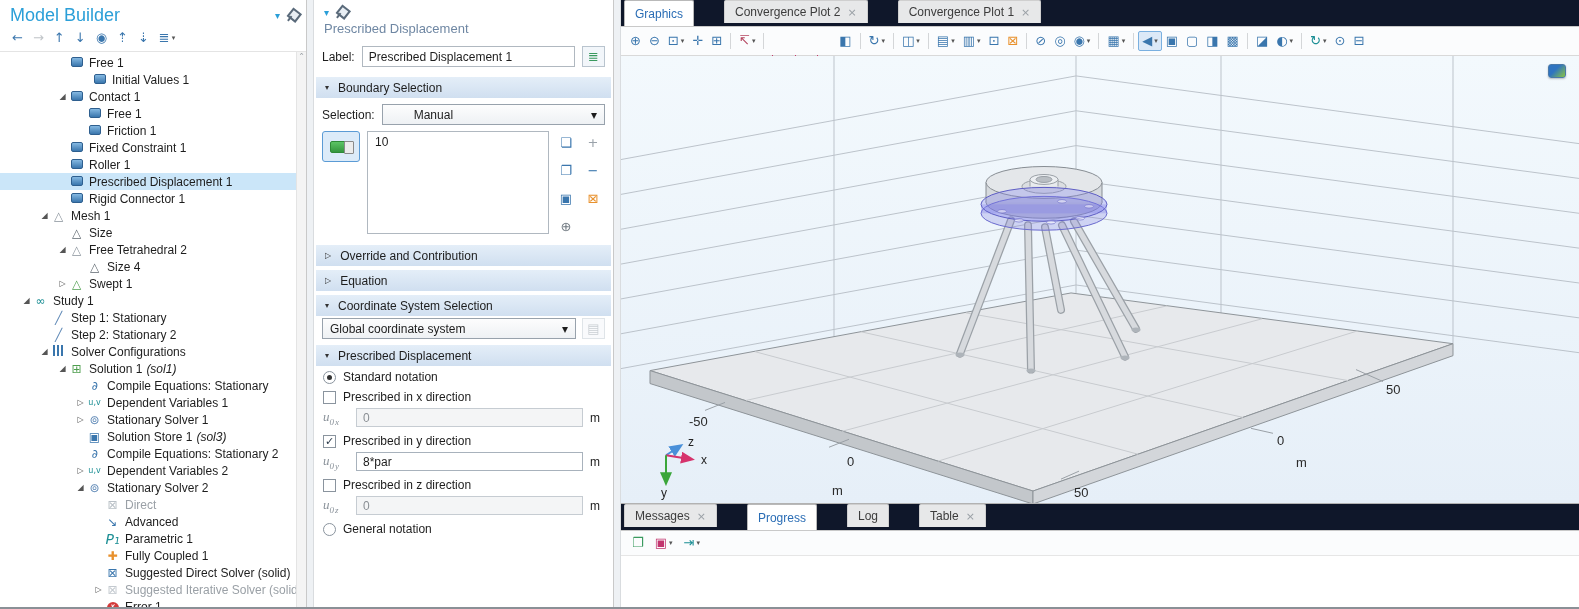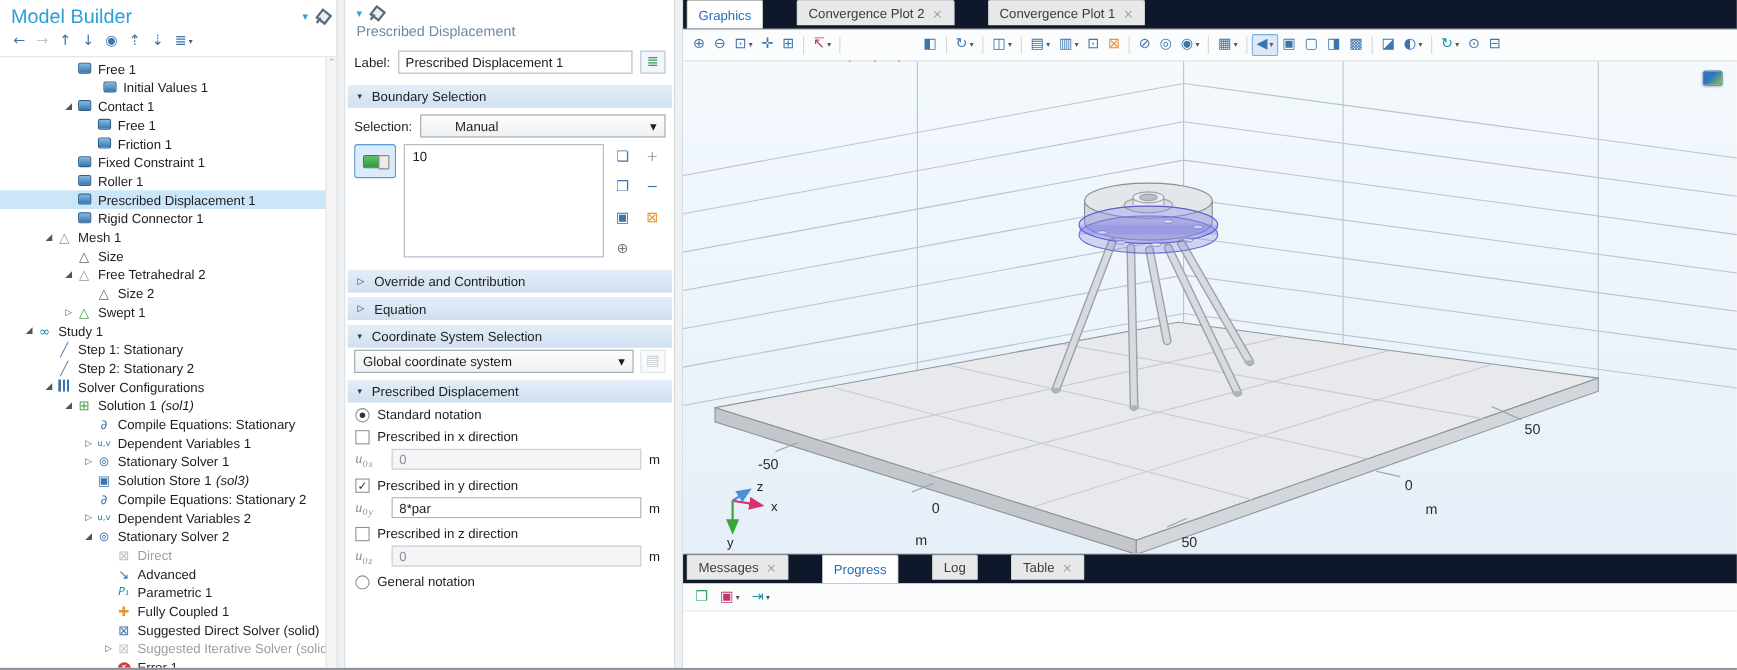--- a/index.html
+++ b/index.html
@@ -188,21 +188,21 @@
           <span class="tlabel">Size</span>
         </div>
         <div class="trow" style="padding-left: 56px;">
           <span class="tcaret">◢</span>
           <span class="ticon-t" style="color: rgb(138, 147, 156); font-size: 12px;">△</span>
           <span class="tlabel">Free Tetrahedral 2</span>
         </div>
         <div class="trow" style="padding-left: 74px;">
           <span class="tcaret"></span>
           <span class="ticon-t" style="color: rgb(95, 104, 112); font-size: 12px;">△</span>
-          <span class="tlabel">Size 2</span>
+          <span class="tlabel">Size 4</span>
         </div>
         <div class="trow" style="padding-left: 56px;">
           <span class="tcaret">▷</span>
           <span class="ticon-t" style="color: rgb(78, 158, 78); font-size: 12px;">△</span>
           <span class="tlabel">Swept 1</span>
         </div>
         <div class="trow" style="padding-left: 20px;">
           <span class="tcaret">◢</span>
           <span class="ticon-t" style="color: rgb(29, 143, 149); font-size: 12px;">∞</span>
           <span class="tlabel">Study 1</span>
@@ -269,21 +269,21 @@
           <span class="ticon-t" style="color: rgb(185, 192, 198); font-size: 12px;">⊠</span>
           <span class="tlabel">Direct</span>
         </div>
         <div class="trow" style="padding-left: 92px;">
           <span class="tcaret"></span>
           <span class="ticon-t" style="color: rgb(58, 118, 173); font-size: 12px;">↘</span>
           <span class="tlabel">Advanced</span>
         </div>
         <div class="trow" style="padding-left: 92px;">
           <span class="tcaret"></span>
-          <span class="ticon-t" style="color: rgb(29, 143, 149); font-size: 10px; font-style: italic;">P₁</span>
+          <span class="ticon-t" style="color: rgb(29, 143, 149); font-size: 14px; font-style: italic;">P₁</span>
           <span class="tlabel">Parametric 1</span>
         </div>
         <div class="trow" style="padding-left: 92px;">
           <span class="tcaret"></span>
           <span class="ticon-t" style="color: rgb(232, 145, 45); font-size: 12px;">✚</span>
           <span class="tlabel">Fully Coupled 1</span>
         </div>
         <div class="trow" style="padding-left: 92px;">
           <span class="tcaret"></span>
           <span class="ticon-t" style="color: rgb(58, 118, 173); font-size: 12px;">⊠</span>

